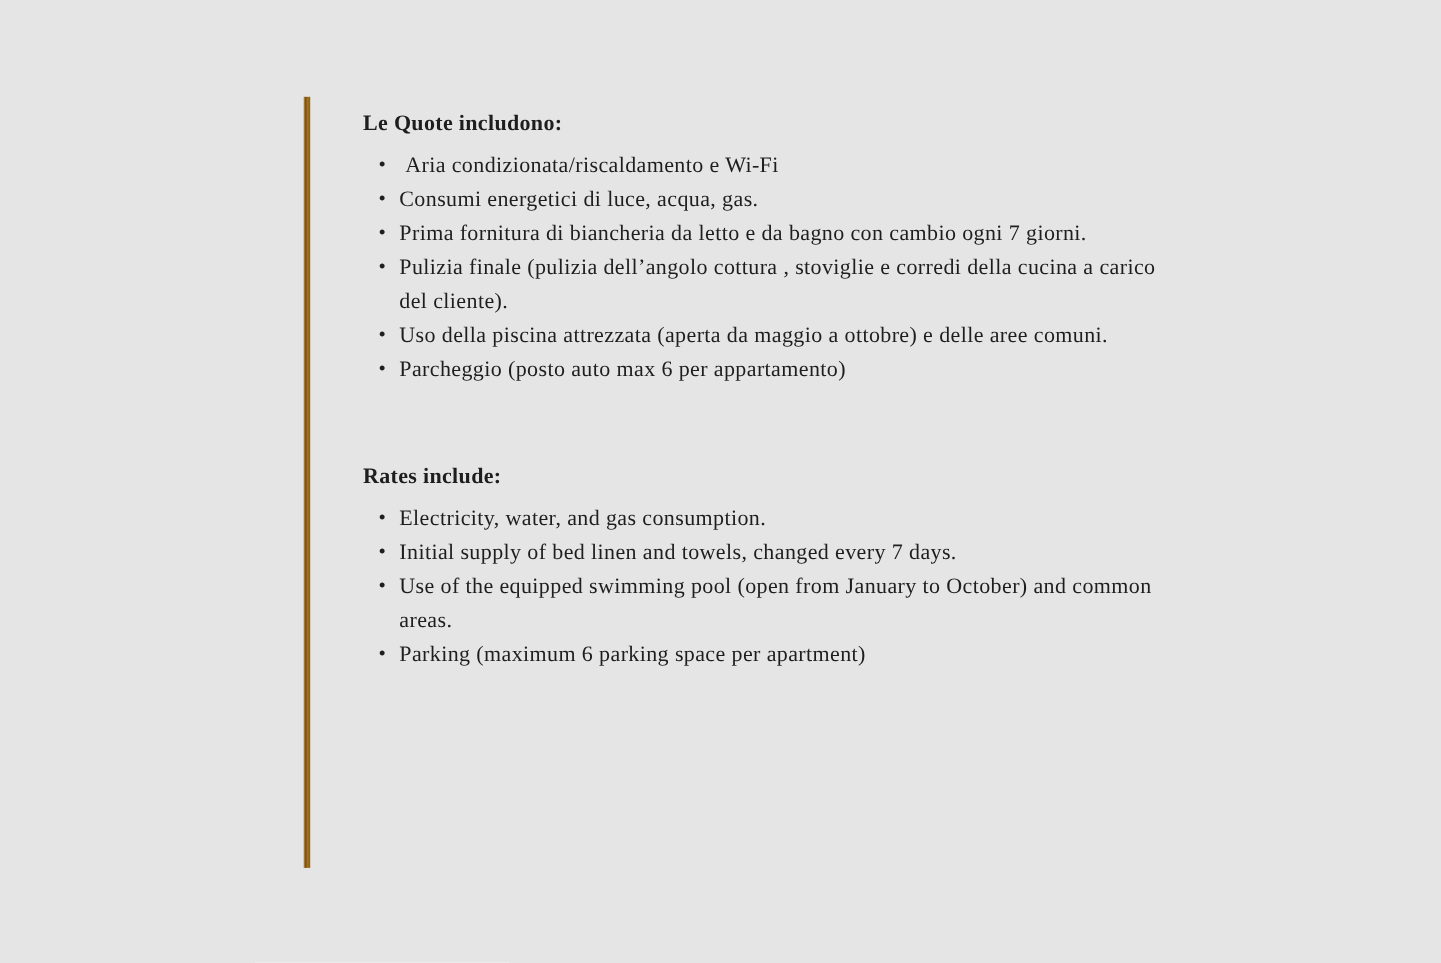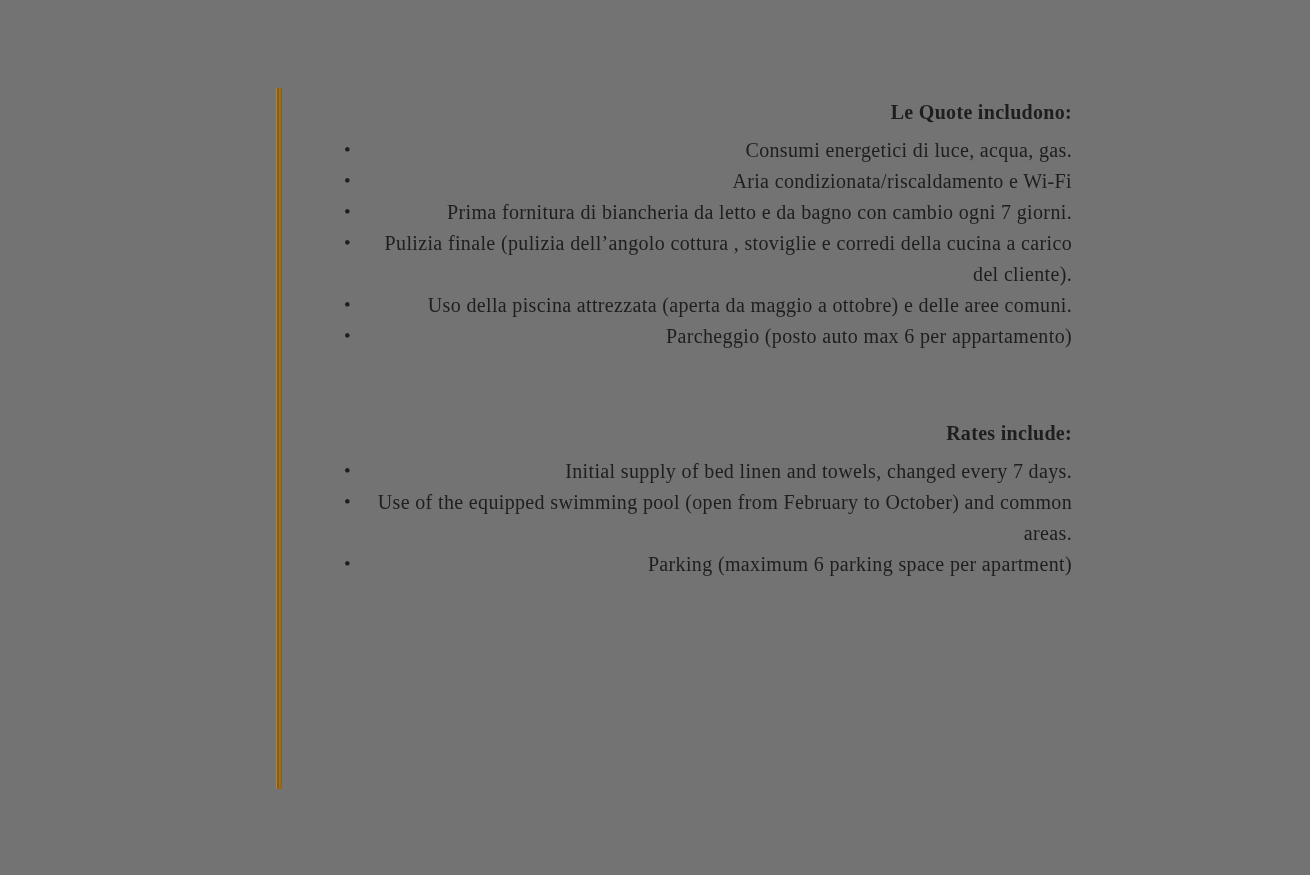--- a/index.html
+++ b/index.html
@@ -54,40 +54,41 @@
     font-size: 19px;
     color: #1e1e1e;
   }
   .section-english {
     margin-top: 66px;
   }
 </style>
 </head>
 <body>
 
-<div class="page" style="background: #737373; color: rgb(30, 30, 30); text-align: right;">
+<div class="page" style="background: #e5e5e5; color: rgb(30, 30, 30);">
   <div class="accent-bar"></div>
 
   <div class="content">
 
     <section>
       <h2 class="section-heading">Le Quote includono:</h2>
       <ul class="bullet-list">
+        <li> Aria condizionata/riscaldamento e Wi-Fi</li>
         <li>Consumi energetici di luce, acqua, gas.</li>
-        <li> Aria condizionata/riscaldamento e Wi-Fi</li>
         <li>Prima fornitura di biancheria da letto e da bagno con cambio ogni 7 giorni.</li>
         <li>Pulizia finale (pulizia dell’angolo cottura , stoviglie e corredi della cucina a carico del cliente).</li>
         <li>Uso della piscina attrezzata (aperta da maggio a ottobre) e delle aree comuni.</li>
         <li>Parcheggio (posto auto max 6 per appartamento)</li>
       </ul>
     </section>
 
     <section class="section-english">
       <h2 class="section-heading">Rates include:</h2>
       <ul class="bullet-list">
+        <li>Electricity, water, and gas consumption.</li>
         <li>Initial supply of bed linen and towels, changed every 7 days.</li>
-        <li>Use of the equipped swimming pool (open from February to October) and common areas.</li>
+        <li>Use of the equipped swimming pool (open from January to October) and common areas.</li>
         <li>Parking (maximum 6 parking space per apartment)</li>
       </ul>
     </section>
 
   </div>
 </div>
 
 </body></html>

